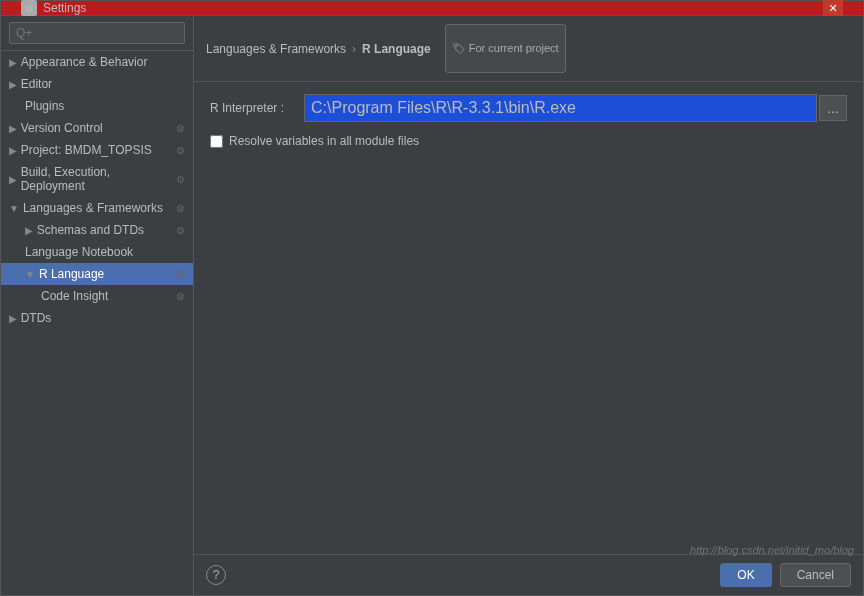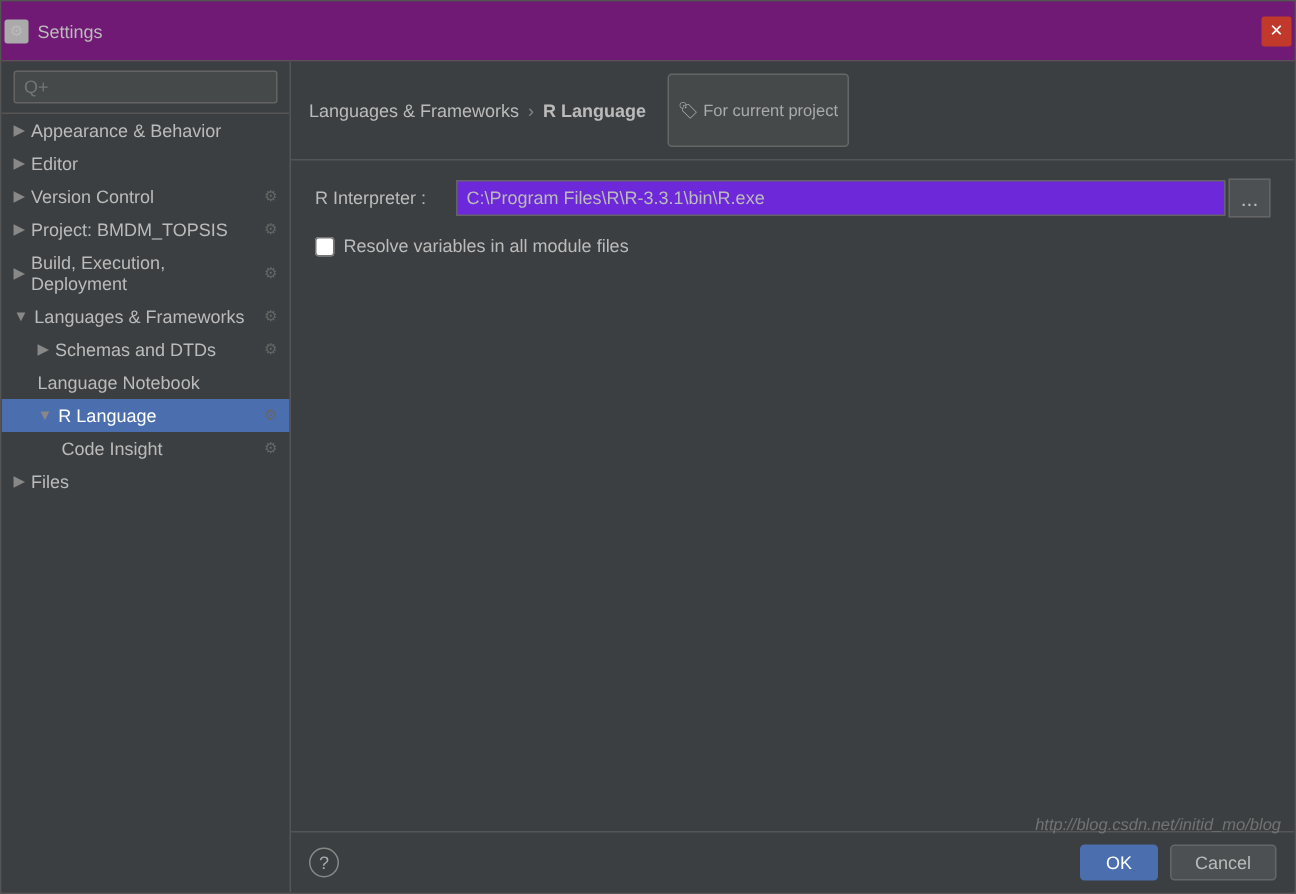--- a/index.html
+++ b/index.html
@@ -15,25 +15,25 @@
 
     .window {
       width: 864px;
       height: 596px;
       display: flex;
       flex-direction: column;
       border: 1px solid #555;
     }
 
     .title-bar {
-      background: #701a75;
-      height: 40px;
-      display: flex;
-      align-items: center;
-      padding: 0 2px;
+      background: #b91c1c;
+      height: 15px;
+      display: flex;
+      align-items: center;
+      padding: 0 20px;
       border-bottom: 1px solid #555;
       flex-shrink: 0;
     }
 
     .title-bar-icon {
       width: 16px;
       height: 16px;
       margin-right: 6px;
       background: #aaa;
       border-radius: 2px;
@@ -194,25 +194,25 @@
 
     .field-label {
       color: #bbbbbb;
       font-size: 12px;
       margin-right: 20px;
       white-space: nowrap;
     }
 
     .field-input {
       flex: 1;
-      background: #6d28d9;
+      background: #1d4ed8;
       border: 1px solid #646464;
       color: #bbbbbb;
       padding: 4px 6px;
-      font-size: 12px;
+      font-size: 16px;
       outline: none;
     }
 
     .field-btn {
       width: 28px;
       height: 26px;
       background: #4c5052;
       border: 1px solid #646464;
       color: #bbbbbb;
       cursor: pointer;
@@ -317,20 +317,23 @@
         <span class="arrow">▶</span>
         <span>Appearance &amp; Behavior</span>
       </div>
 
 
       <div class="nav-item level1 with-arrow">
         <span class="arrow">▶</span>
         <span>Editor</span>
       </div>
 
+      <div class="nav-item level2">
+        <span>Plugins</span>
+      </div>
 
       <div class="nav-item level1 with-arrow">
         <span class="arrow">▶</span>
         <span>Version Control</span>
         <span class="settings-icon">⚙</span>
       </div>
 
       <div class="nav-item level1 with-arrow">
         <span class="arrow">▶</span>
         <span>Project: BMDM_TOPSIS</span>
@@ -365,21 +368,21 @@
         <span class="settings-icon">⚙</span>
       </div>
 
       <div class="nav-item level3">
         <span>Code Insight</span>
         <span class="settings-icon">⚙</span>
       </div>
 
       <div class="nav-item level1 with-arrow">
         <span class="arrow">▶</span>
-        <span>Files</span>
+        <span>DTDs</span>
       </div>
     </div>
 
     <div class="right-panel">
 
       <div class="breadcrumb-bar">
         <span class="breadcrumb-item">Languages &amp; Frameworks</span>
         <span class="breadcrumb-separator">›</span>
         <span class="breadcrumb-item active">R Language</span>
         <span class="breadcrumb-tag">

